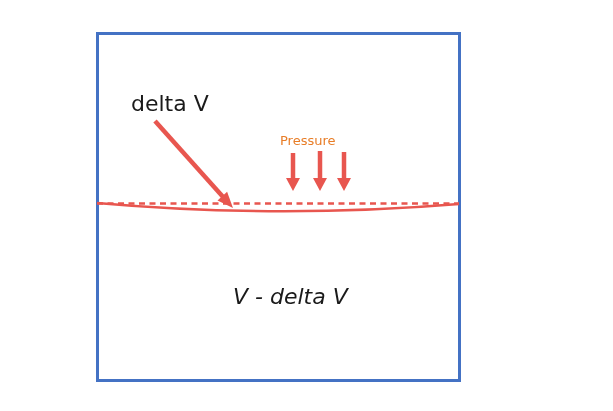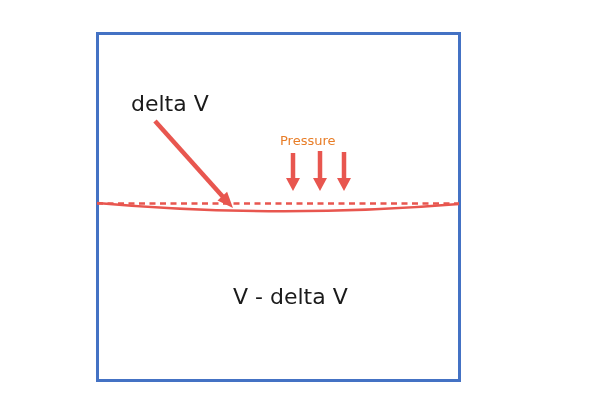--- a/index.html
+++ b/index.html
@@ -29,21 +29,21 @@
     background: transparent;
   }
   .label {
     position: absolute;
     color: var(--text);
     white-space: nowrap;
     line-height: 1.15;
   }
   .label.delta-v  { left: 131px; top: 91px;  font-size: 22px; }
   .label.pressure { left: 280px; top: 134px; font-size: 13px; color: var(--orange); }
-  .label.volume   { left: 233px; top: 284px; font-size: 22px; }
+  .label.volume   { left: 233px; top: 284px; font-size: 22px; font-style: italic; }
   svg.overlay {
     position: absolute;
     left: 0; top: 0;
     width: 613px; height: 411px;
     pointer-events: none;
   }
   .red-stroke { stroke: var(--red); fill: none; }
   .red-fill   { fill: var(--red); stroke: none; }
   .dashed     { stroke-dasharray: 6 4.5; }
 </style>

